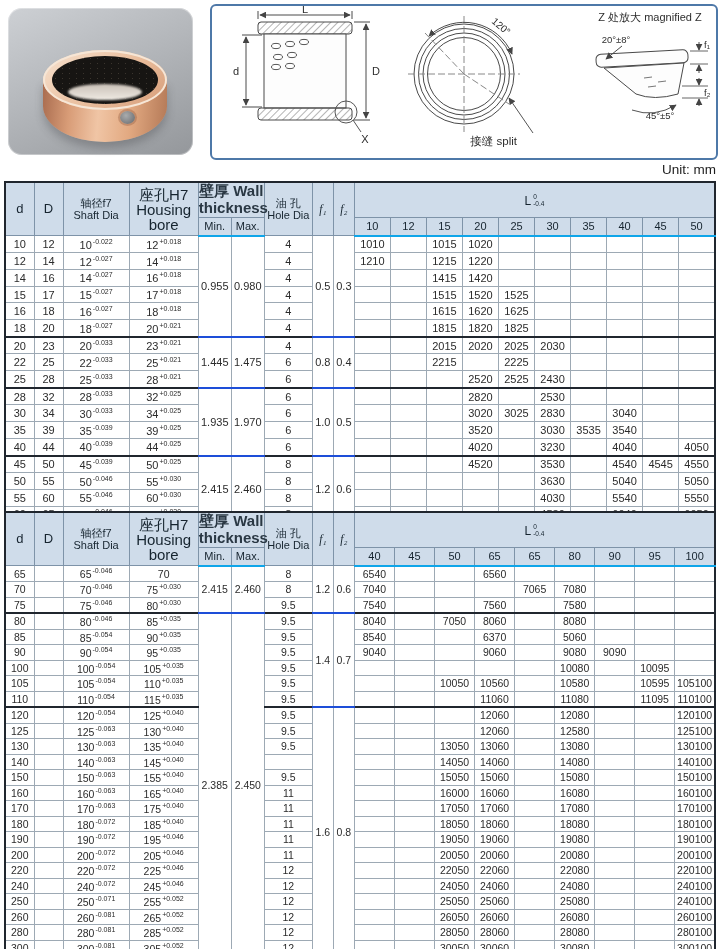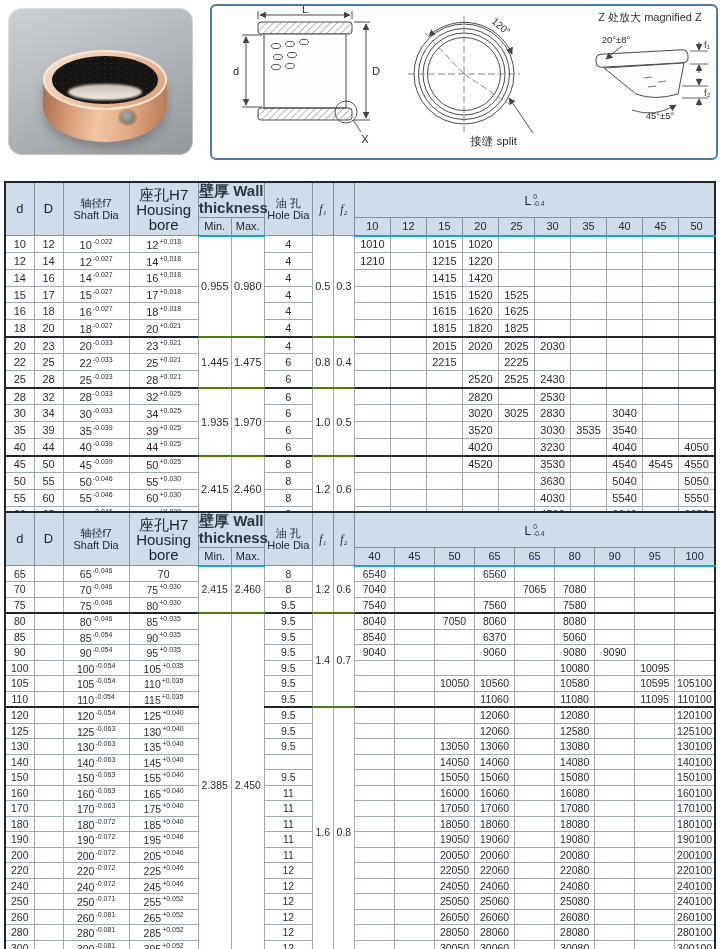--- a/index.html
+++ b/index.html
@@ -57,21 +57,21 @@
   th.fvar .hl{font-style:italic;font-size:11.5px;font-family:"Liberation Serif",serif;}
   th.lhead{text-align:center;}
   .lmain{font-size:12px;display:inline-block;vertical-align:middle;}
   .lstack{display:inline-flex;flex-direction:column;font-size:6.5px;line-height:1.05;
           text-align:left;vertical-align:middle;margin-left:2px;}
   .spec td{border:1px solid #9dA9b4;border:1px solid #9da9b4;text-align:center;vertical-align:middle;
            color:#2b2b2b;padding:0;font-size:11px;background:#fff;}
   .t1 tbody td{height:15.7px;}
   .t2 tbody td{height:14.5px;font-size:10.5px;}
   tr.heavy td{border-bottom:2px solid #20262e;}
-  td.merged{border-bottom:2px solid #4d7c0f;}
+  td.merged{border-bottom:2px solid #1d4ed8;}
   .tol{font-size:7px;vertical-align:super;margin-left:1px;letter-spacing:0;}
 </style>
 </head>
 <body>
 
 <div class="page">
 
   <div class="photo">
     <div class="b-side"></div>
     <div class="b-top"></div>
@@ -158,20 +158,21 @@
         <path d="M 420 104 Q 442 112 464 99" marker-end="url(#arr)" stroke="#555"></path>
       </g>
       <text class="dtext" x="438" y="15" font-size="11" text-anchor="middle">Z 处放大 magnified Z</text>
       <text class="dtext" x="404" y="37" font-size="9.5" text-anchor="middle">20°±8°</text>
       <text class="dtext" x="492" y="42" font-size="9.5" text-anchor="start">f₁</text>
       <text class="dtext" x="492" y="90" font-size="9.5" text-anchor="start">f₂</text>
       <text class="dtext" x="448" y="113" font-size="9.5" text-anchor="middle">45°±5°</text>
     </svg>
   </div>
 
+  <div class="unit">Unit:  mm</div>
 
   <table class="spec t1">
       <colgroup>
         <col style="width: 29px;">
         <col style="width: 29px;">
         <col style="width: 66px;">
         <col style="width: 69px;">
         <col style="width: 33px;">
         <col style="width: 33px;">
         <col style="width: 48px;">

